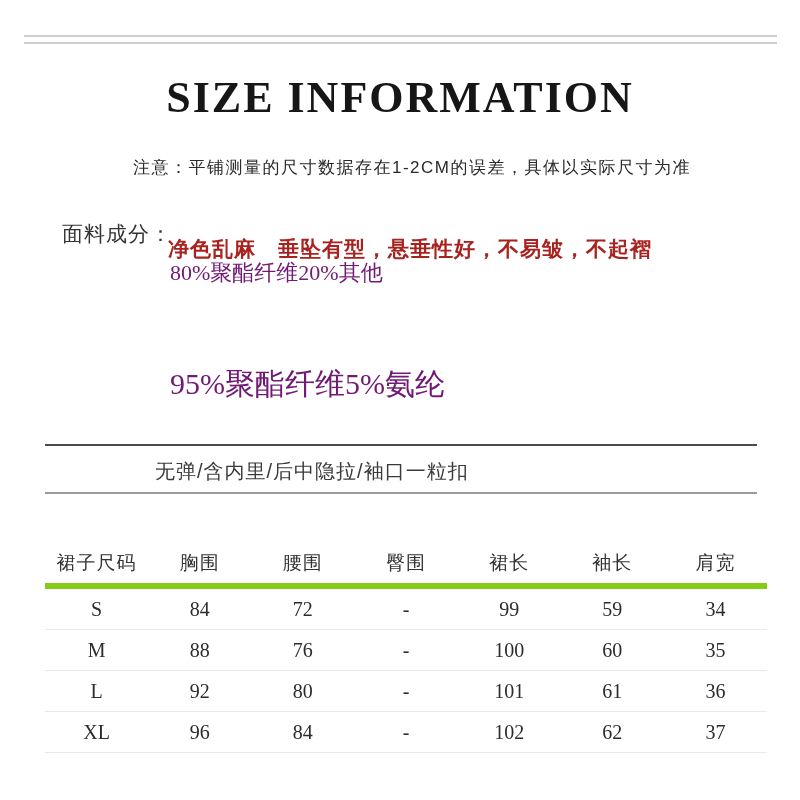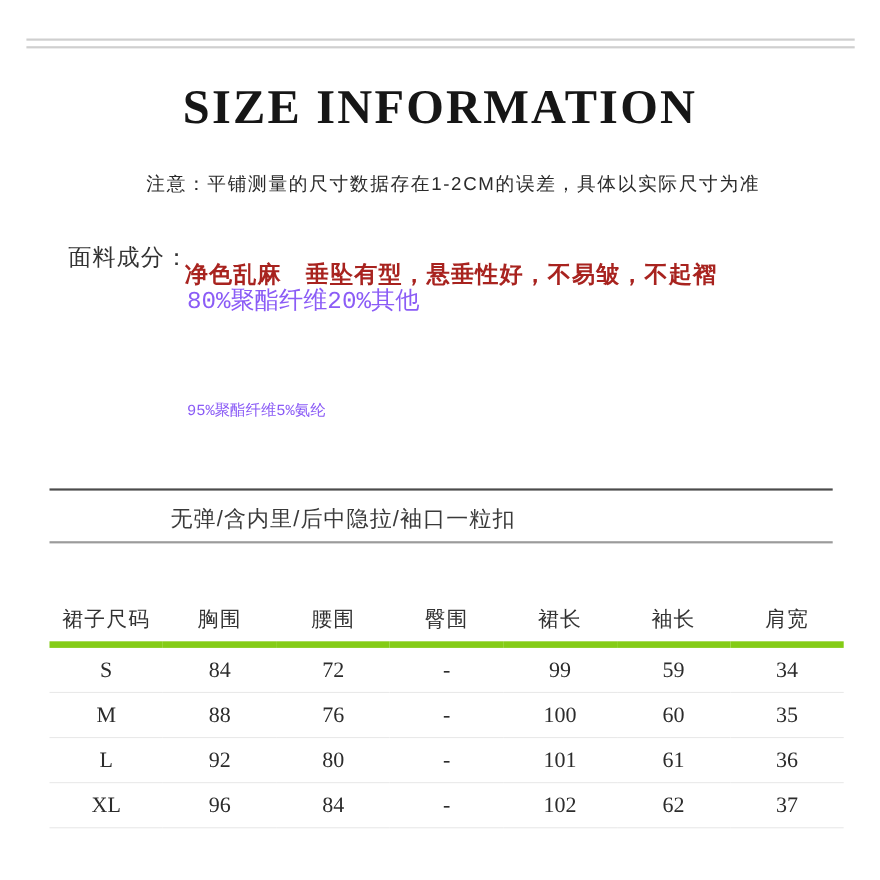--- a/index.html
+++ b/index.html
@@ -28,24 +28,24 @@
   
   .spec-label {
     position: absolute; left: 50px; font-size: 21px; letter-spacing: 1px; color: #333333; white-space: nowrap; margin-left: 12px;
   }
   .fabric-label { top: 220px; }
   .fabric-highlight {
     position: absolute; left: 168px; top: 220px; font-size: 21px; font-weight: bold;
     letter-spacing: 1px; white-space: nowrap;
   }
   .fabric-highlight .gap { margin-right: 22px; display: inline-block; margin-top: 15px; }
-  .serif-val { font-family: Liberation Mono, monospace; color: #8b5cf6; }
+  .serif-val { font-family: Liberation Serif, serif; color: #701a75; }
   .fabric-comp { position: absolute; left: 170px; top: 258px; font-size: 22px; white-space: nowrap; }
   .lining-label { top: 365px; }
-  .lining-value { position: absolute; left: 170px; top: 364px; font-size: 14px; white-space: nowrap; }
+  .lining-value { position: absolute; left: 170px; top: 364px; font-size: 30px; white-space: nowrap; }
 
   
   .rule { position: absolute; left: 45px; width: 712px; height: 2px; }
   .rule-top { top: 444px; background: #4c4c4c; }
   .rule-bottom { top: 492px; background: #9b9b9b; }
   .details-label { top: 458px; font-size: 20px; }
   .details-value {
     position: absolute; left: 155px; top: 458px; font-size: 20px;
     letter-spacing: 1px; color: #3a3a3a; white-space: nowrap;
   }

